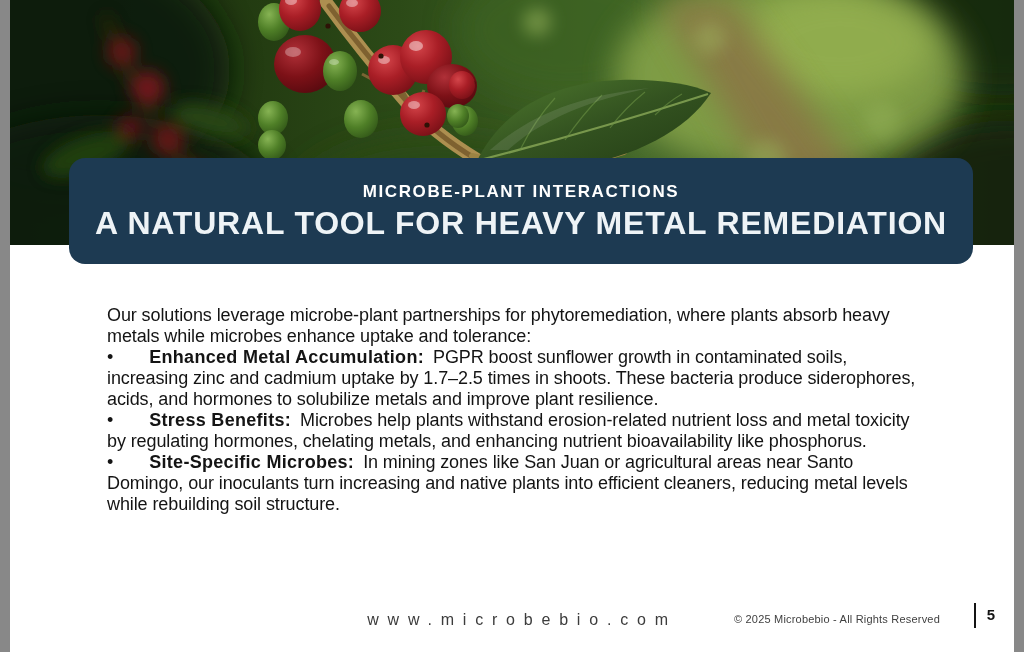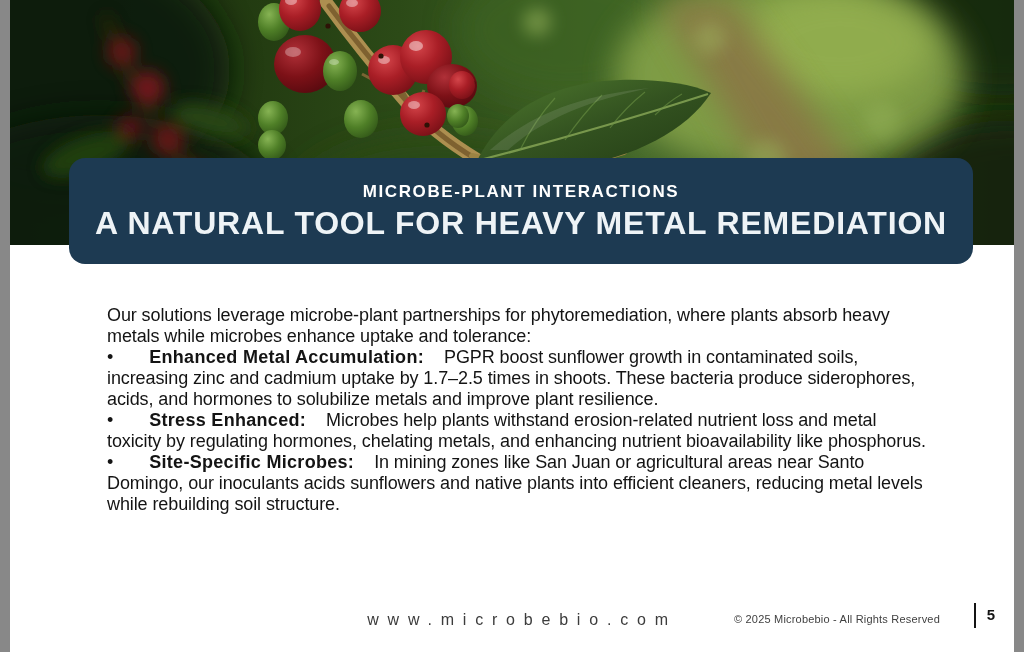--- a/index.html
+++ b/index.html
@@ -27,21 +27,21 @@
     line-height:34px;white-space:nowrap;
   }
   
   .body-copy{
     position:absolute;left:97px;top:305px;width:820px;
     color:#141414;font-size:18px;line-height:21px;letter-spacing:-0.1px;
   }
   .body-copy p{margin:0;}
   .bullet-marker{display:inline-block;}
   .tab{display:inline-block;width:36px;}
-  .blabel{font-weight:800;letter-spacing:0.3px;margin-right:20px;}
+  .blabel{font-weight:800;letter-spacing:0.3px;margin-right:9px;}
   
   .footer-site{
     position:absolute;left:0;top:611px;width:1024px;text-align:center;
     color:#3c3c3c;font-size:16px;letter-spacing:0.55em;
   }
   .footer-copy{
     position:absolute;right:74px;top:613px;
     color:#3f3f3f;font-size:11px;letter-spacing:0.2px;
   }
   .footer-divider{
@@ -186,23 +186,23 @@
   <div class="banner">
     <div class="eyebrow">MICROBE-PLANT INTERACTIONS</div>
     <div class="title">A NATURAL TOOL FOR HEAVY METAL REMEDIATION</div>
   </div>
 
   <div class="body-copy">
     <p>Our solutions leverage microbe-plant partnerships for phytoremediation, where plants absorb heavy metals while microbes enhance uptake and tolerance:</p>
 
     <p><span class="bullet-marker">•</span><span class="tab"></span><span class="blabel">Enhanced Metal Accumulation:</span><span>PGPR boost sunflower growth in contaminated soils, increasing zinc and cadmium uptake by 1.7–2.5 times in shoots. These bacteria produce siderophores, acids, and hormones to solubilize metals and improve plant resilience.</span></p>
 
-    <p><span class="bullet-marker">•</span><span class="tab"></span><span class="blabel">Stress Enhanced:</span><span>Microbes help plants withstand erosion-related nutrient loss and metal toxicity by regulating hormones, chelating metals, and enhancing nutrient bioavailability like phosphorus.</span></p>
-
-    <p><span class="bullet-marker">•</span><span class="tab"></span><span class="blabel">Site-Specific Microbes:</span><span>In mining zones like San Juan or agricultural areas near Santo Domingo, our inoculants acids sunflowers and native plants into efficient cleaners, reducing metal levels while rebuilding soil structure.</span></p>
+    <p><span class="bullet-marker">•</span><span class="tab"></span><span class="blabel">Stress Benefits:</span><span>Microbes help plants withstand erosion-related nutrient loss and metal toxicity by regulating hormones, chelating metals, and enhancing nutrient bioavailability like phosphorus.</span></p>
+
+    <p><span class="bullet-marker">•</span><span class="tab"></span><span class="blabel">Site-Specific Microbes:</span><span>In mining zones like San Juan or agricultural areas near Santo Domingo, our inoculants turn increasing and native plants into efficient cleaners, reducing metal levels while rebuilding soil structure.</span></p>
 
   </div>
 
   <div class="footer-site">www.microbebio.com</div>
   <div class="footer-copy">© 2025 Microbebio - All Rights Reserved</div>
   <div class="footer-divider"></div>
   <div class="footer-page">5</div>
 
 </div>
 

